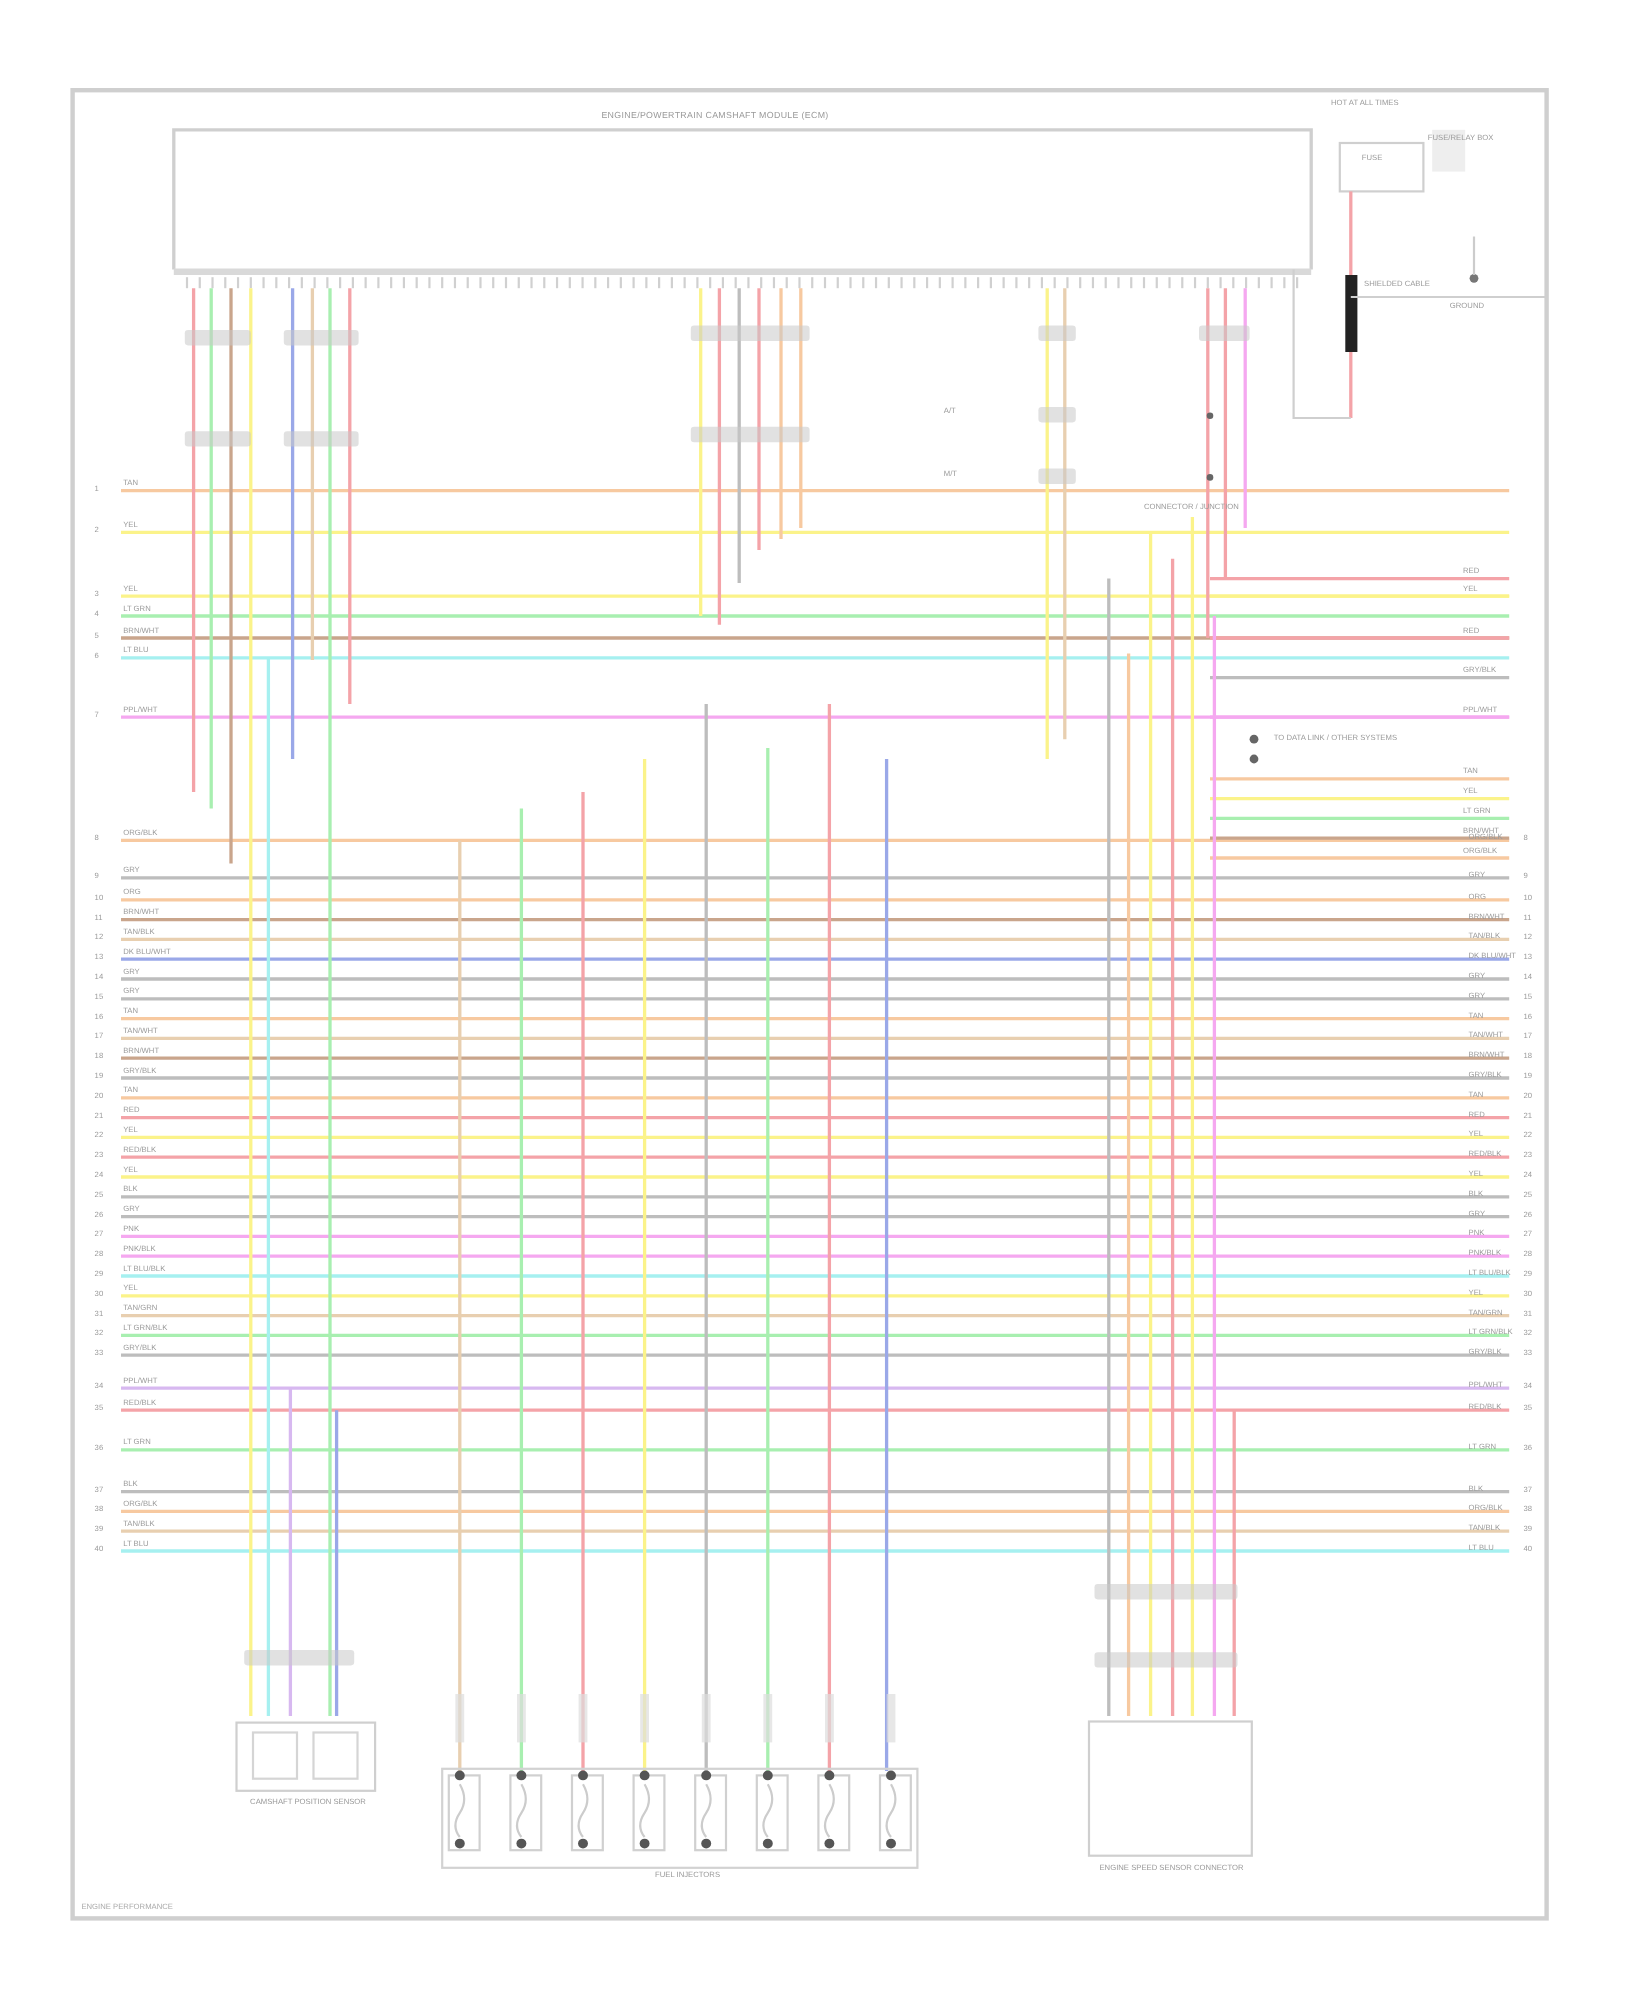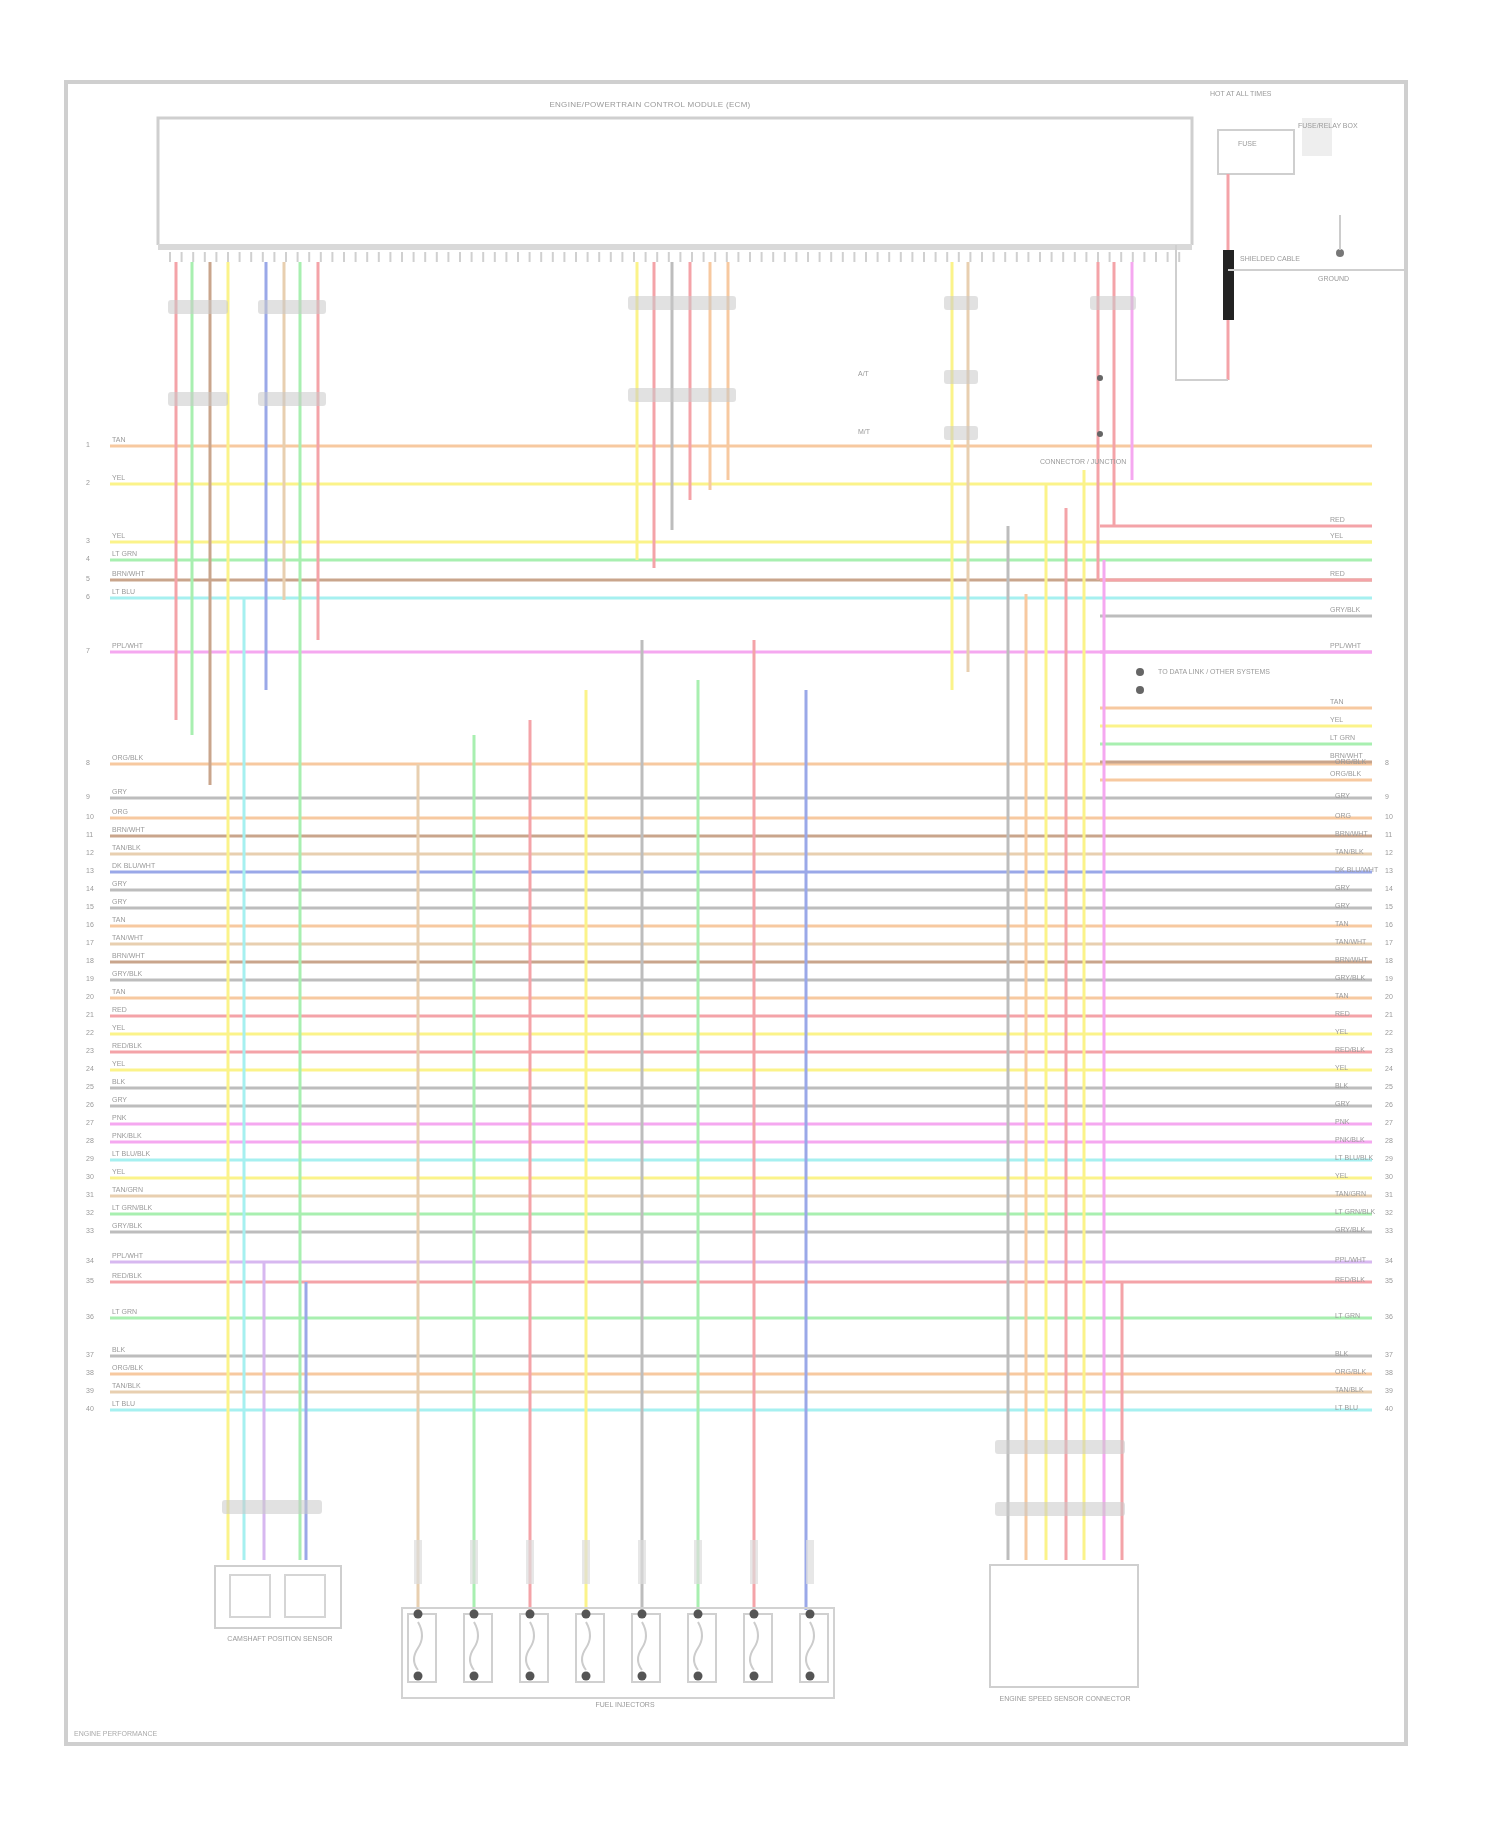--- a/index.html
+++ b/index.html
@@ -11,21 +11,21 @@
   .ecm-title { position: absolute; left: 520px; top: 100px; width: 260px; text-align: center;
                font-size: 8px; color: #999; letter-spacing: 0.3px; }
   .footer-code { position: absolute; left: 74px; top: 1730px; font-size: 7px; color: #aaa; }
   .lbl { position: absolute; font-size: 7px; color: #9a9a9a; white-space: nowrap; filter: blur(0.6px); }
   .comp-label { position: absolute; font-size: 7px; color: #999; text-align: center; line-height: 9px; filter: blur(0.5px);}
 </style>
 </head>
 <body>
 
 <div class="frame"></div>
-<div class="ecm-title">ENGINE/POWERTRAIN CONTROL MODULE (ECM)</div>
+<div class="ecm-title">ENGINE/POWERTRAIN CAMSHAFT MODULE (ECM)</div>
 <div class="footer-code">ENGINE PERFORMANCE</div>
 
 <svg id="diagram" width="1500" height="1828" viewBox="0 0 1500 1828" xmlns="http://www.w3.org/2000/svg">
 
   <g>
     <path d="M158 245 L158 118 L1192 118 L1192 245" fill="none" stroke="#cfcfcf" stroke-width="3"></path>
     <line x1="158" y1="247" x2="1192" y2="247" stroke="#d9d9d9" stroke-width="6"></line>
   </g>
 
   <g id="pin-ticks">

